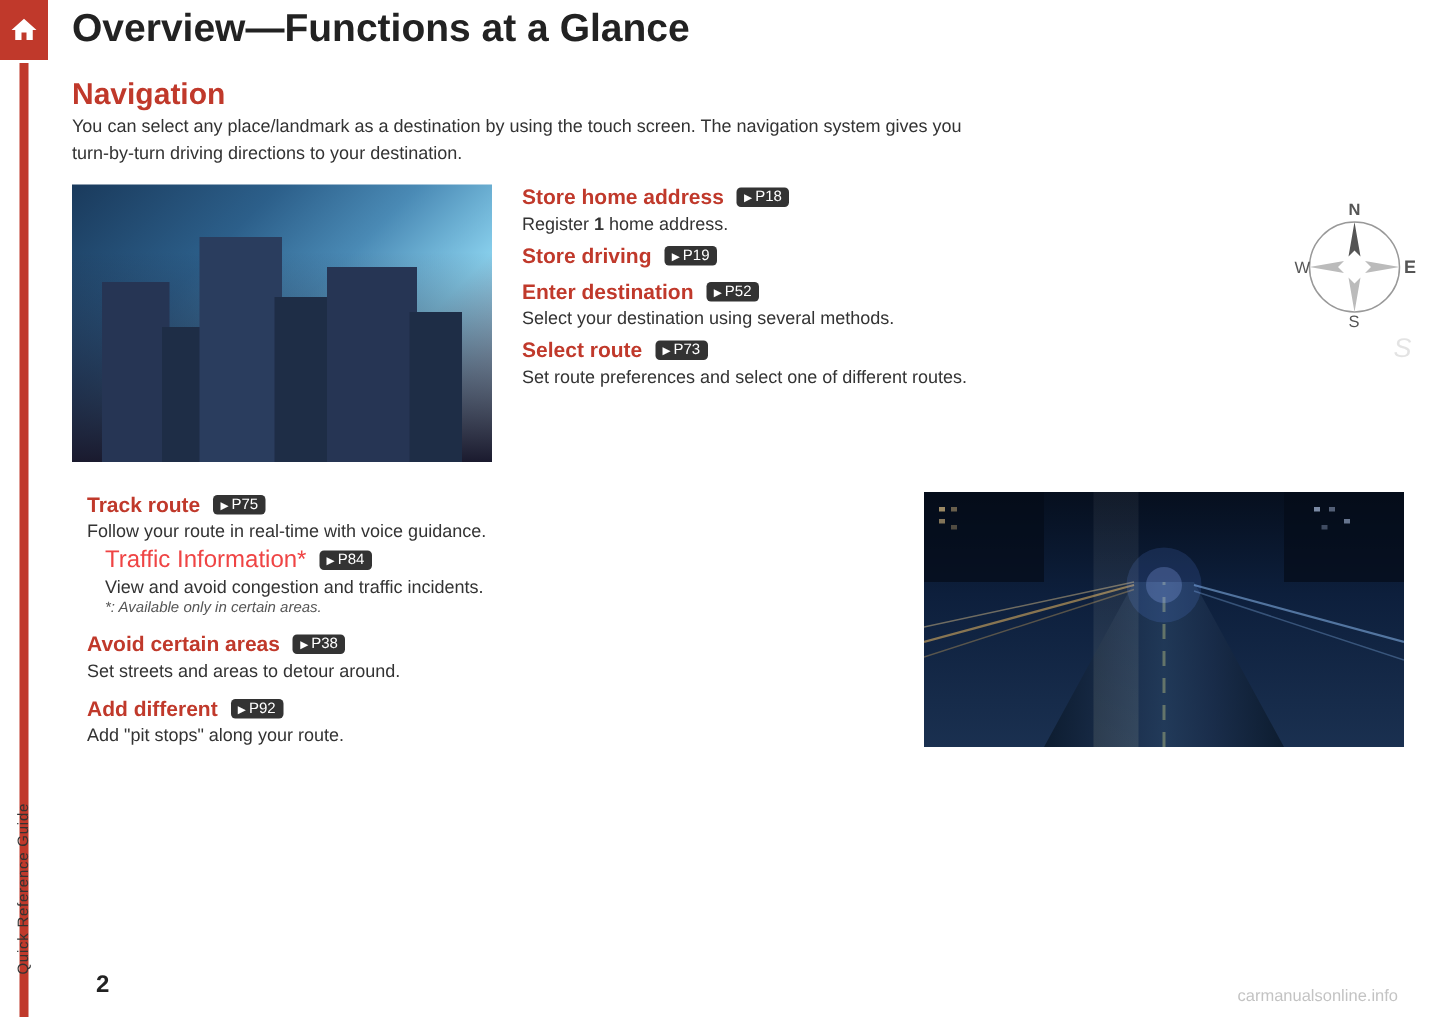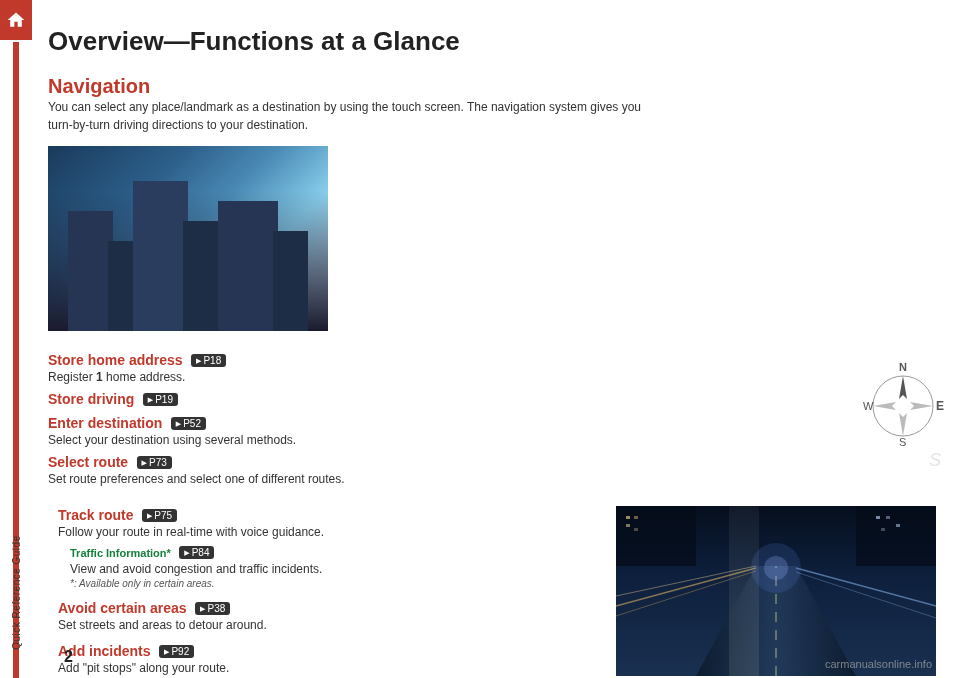--- a/index.html
+++ b/index.html
@@ -49,21 +49,21 @@
       transform: translateX(-50%) rotate(-90deg);
       white-space: nowrap;
       font-size: 10px;
       color: #333;
       letter-spacing: 0.5px;
     }
 
     
     .main {
       flex: 1;
-      padding: 26px 24px 16px 16px;
+      padding: 3px 24px 16px 16px;
       position: relative;
     }
 
     
     .page-title {
       font-size: 26px;
       font-weight: bold;
       color: #222;
       margin-bottom: 16px;
       border-bottom: none;
@@ -87,21 +87,20 @@
       color: #333;
       line-height: 1.5;
       flex: 1;
     }
 
     
     .top-content {
       display: flex;
       gap: 20px;
       margin-bottom: 20px;
-      flex-direction: column;
     }
     .building-image {
       width: 280px;
       height: 185px;
       flex-shrink: 0;
       background: linear-gradient(135deg, #1a3a5c 0%, #2c5f8a 30%, #4a8ab5 50%, #87ceeb 70%, #b0d4e8 85%, #d0e8f0 100%);
       position: relative;
       overflow: hidden;
     }
     .building-image::before {
@@ -170,23 +169,23 @@
       margin-top: 8px;
     }
     .bottom-features {
       flex: 1;
       padding-left: 10px;
     }
     .bottom-feature-item {
       margin-bottom: 10px;
     }
     .traffic-info-title {
-      color: #15803d;
-      font-size: 11px;
-      font-weight: bold;
+      color: #ef4444;
+      font-size: 16px;
+      font-weight: normal;
       display: inline;
       padding-left: 12px;
     }
     .asterisk-note {
       font-size: 10px;
       color: #555;
       font-style: italic;
       margin-top: 2px;
       padding-left: 12px;
     }
@@ -336,21 +335,21 @@
         </div>
       </div>
 
       <div class="bottom-feature-item">
         <span class="feature-title">Avoid certain areas</span>
         <span class="page-badge">P38</span>
         <div class="feature-desc">Set streets and areas to detour around.</div>
       </div>
 
       <div class="bottom-feature-item">
-        <span class="feature-title">Add incidents</span>
+        <span class="feature-title">Add different</span>
         <span class="page-badge">P92</span>
         <div class="feature-desc">Add "pit stops" along your route.</div>
       </div>
     </div>
 
     <div class="road-image">
       <svg width="320" height="170" viewBox="0 0 320 170">
 
         <defs>
           <linearGradient id="skyGrad" x1="0" y1="0" x2="0" y2="1">

